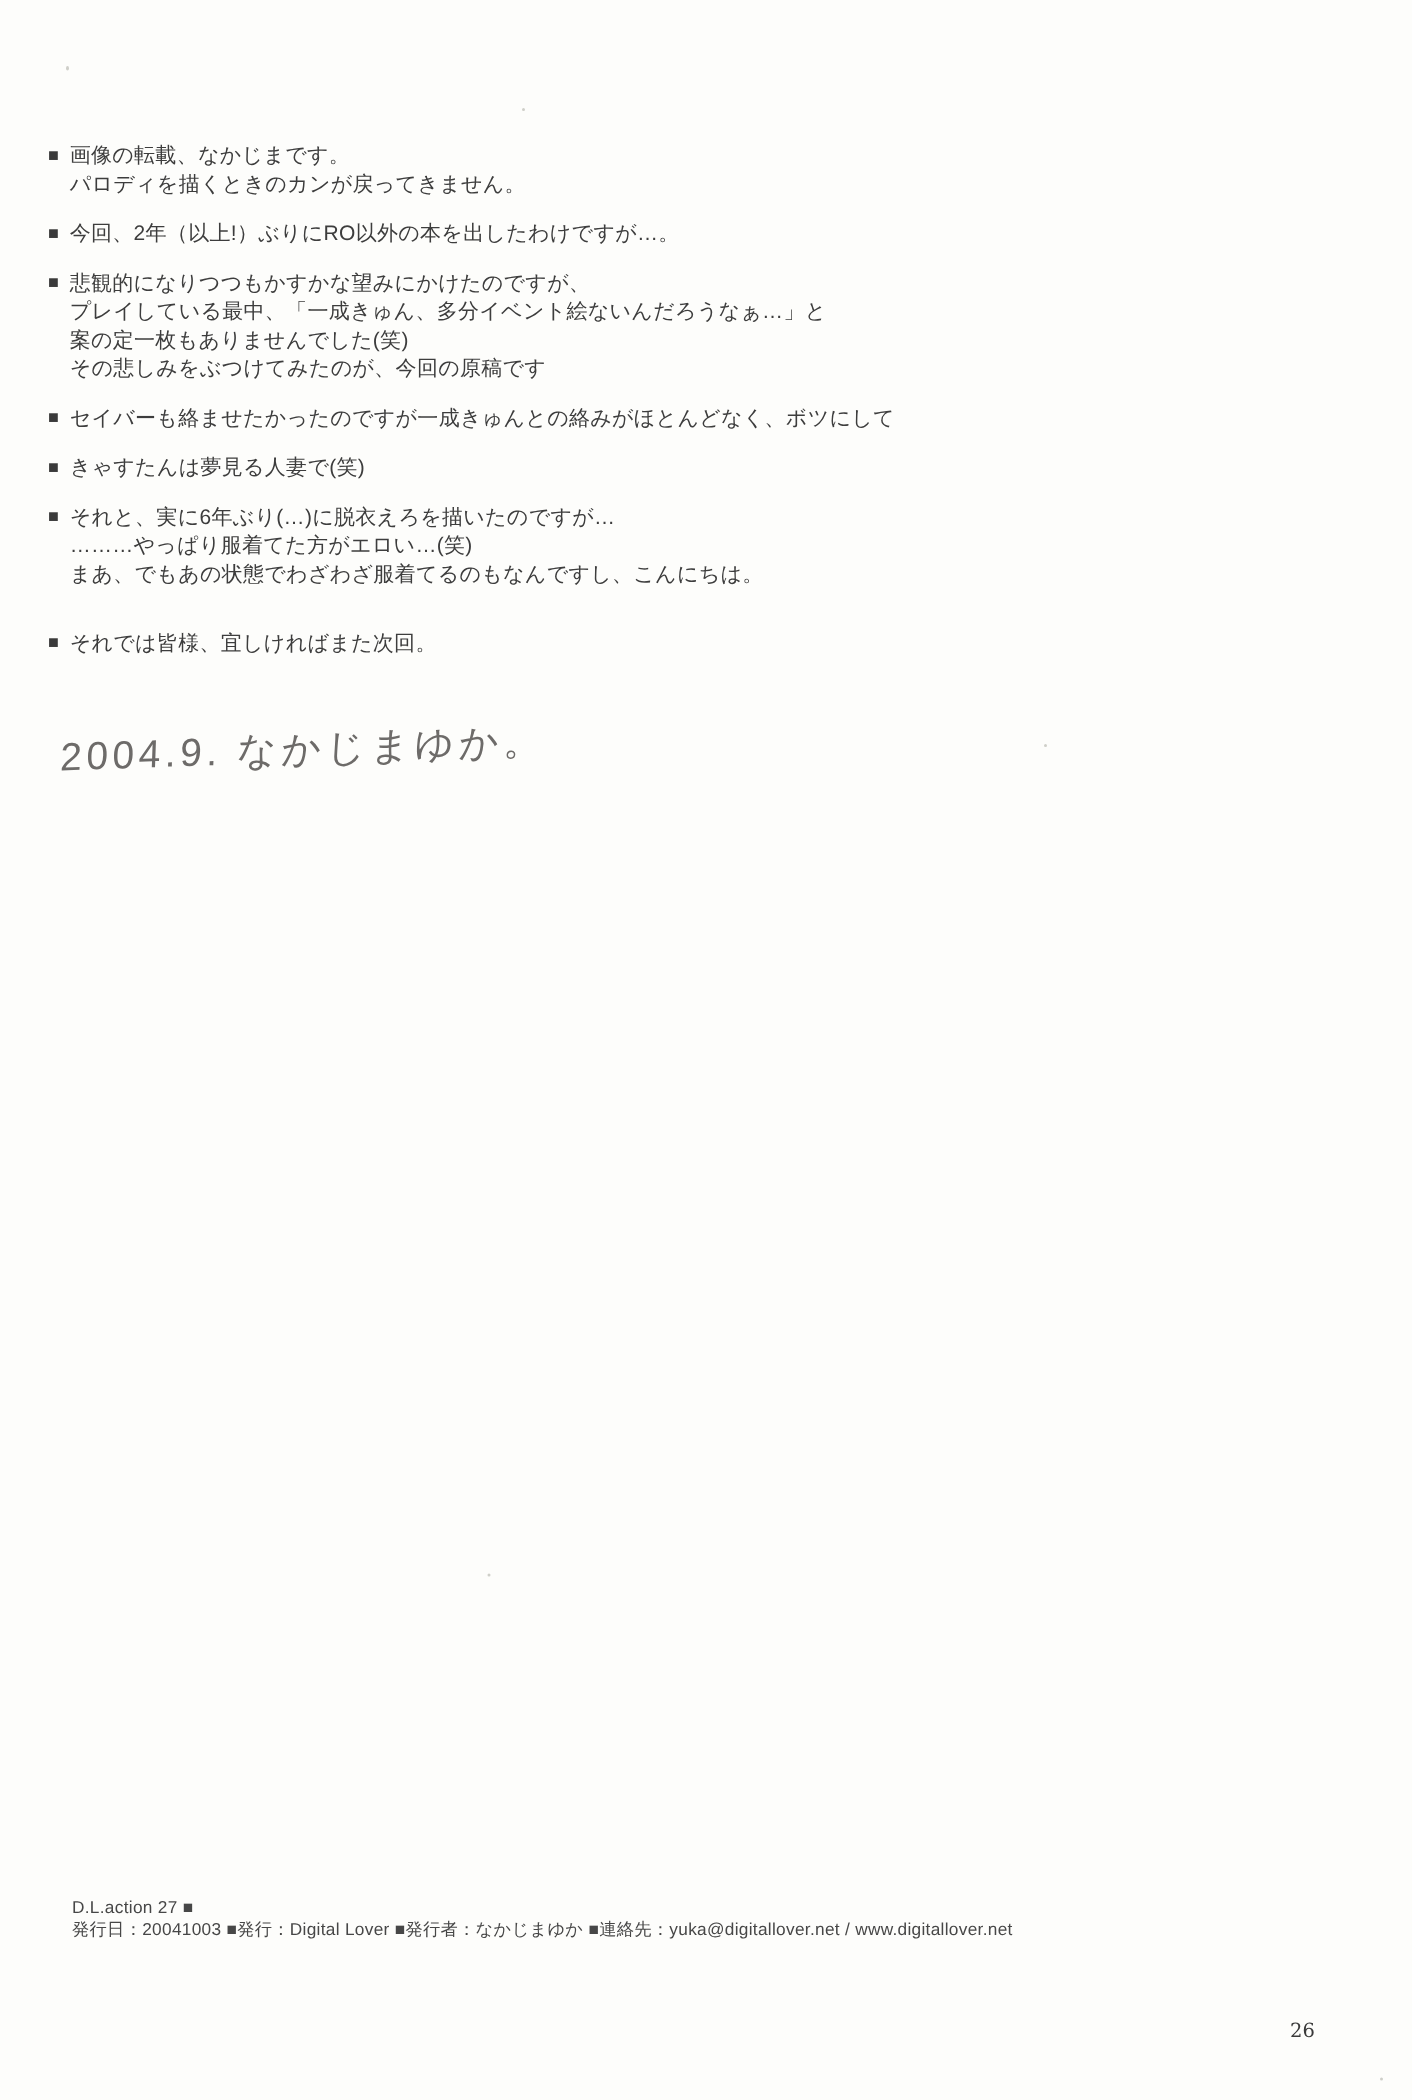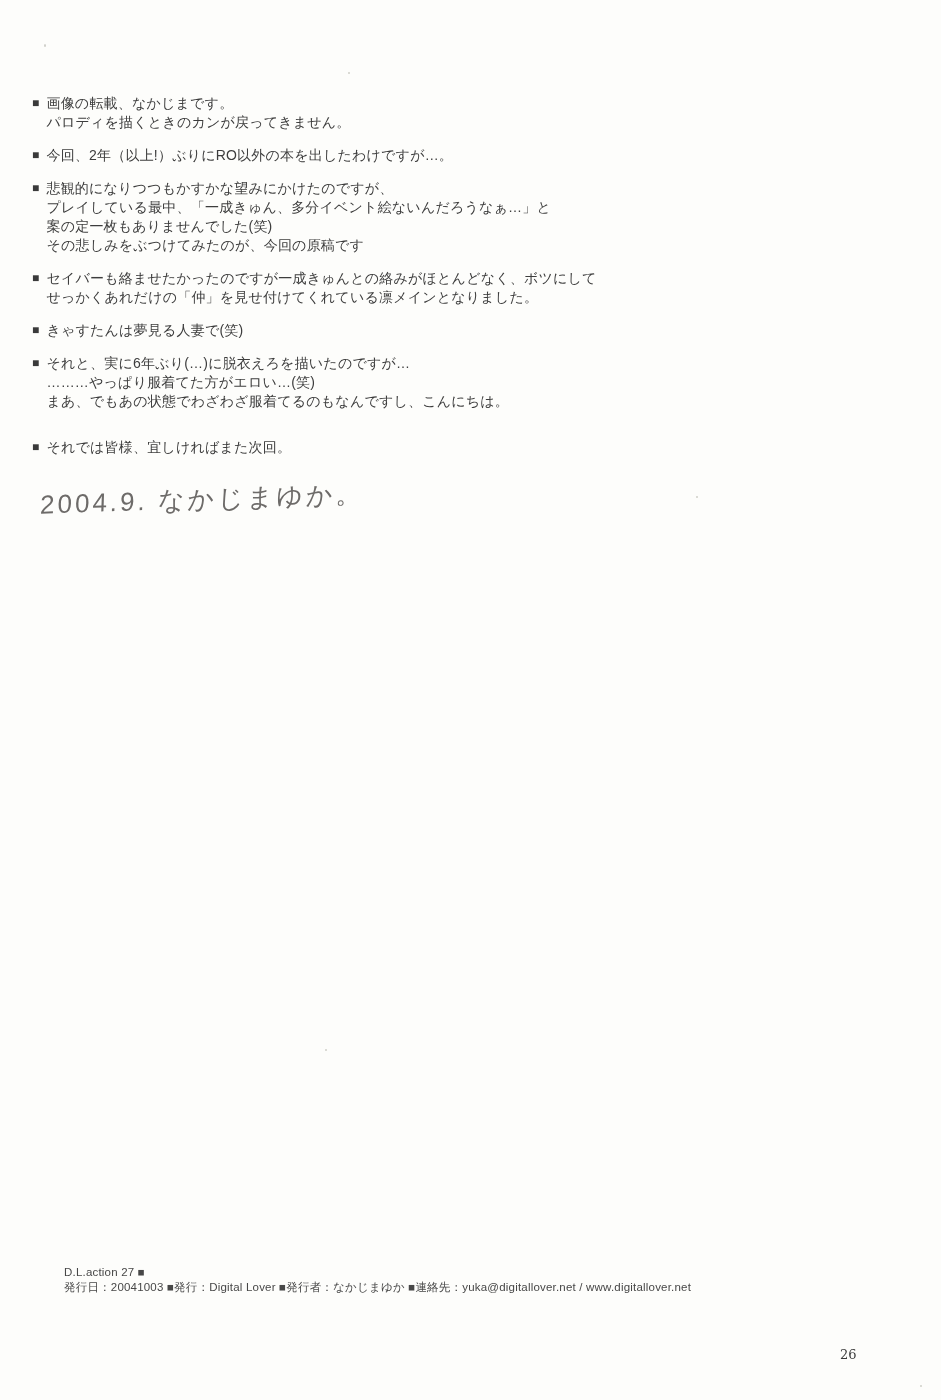--- a/index.html
+++ b/index.html
@@ -61,34 +61,34 @@
     font-size: 26px;
     color: #555250;
     letter-spacing: 3px;
     transform: rotate(-2deg) skewX(-4deg);
     opacity: 0.85;
     white-space: nowrap;
   }
   
   .colophon {
     position: absolute;
-    left: 64px;
+    left: 48px;
     top: 1265px;
     font-size: 11.5px;
     line-height: 15px;
     color: #474747;
     letter-spacing: 0.2px;
   }
   .colophon .cline {
     white-space: nowrap;
   }
   
   .page-number {
     position: absolute;
-    left: 840px;
+    left: 860px;
     top: 1347px;
     font-family: "DejaVu Serif", "Liberation Serif", serif;
     font-size: 13px;
     color: #3a3a3a;
   }
   
   .speck {
     position: absolute;
     border-radius: 50%;
     background: #cfcfc9;
@@ -128,21 +128,20 @@
         <div class="line">プレイしている最中、「一成きゅん、多分イベント絵ないんだろうなぁ…」と</div>
         <div class="line">案の定一枚もありませんでした(笑)</div>
         <div class="line">その悲しみをぶつけてみたのが、今回の原稿です</div>
       </div>
     </div>
 
     <div class="para">
       <span class="bullet">■</span>
       <div class="lines">
         <div class="line">セイバーも絡ませたかったのですが一成きゅんとの絡みがほとんどなく、ボツにして</div>
-        <div class="line">せっかくあれだけの「仲」を見せ付けてくれている凛メインとなりました。</div>
       </div>
     </div>
 
     <div class="para">
       <span class="bullet">■</span>
       <div class="lines">
         <div class="line">きゃすたんは夢見る人妻で(笑)</div>
       </div>
     </div>
 

